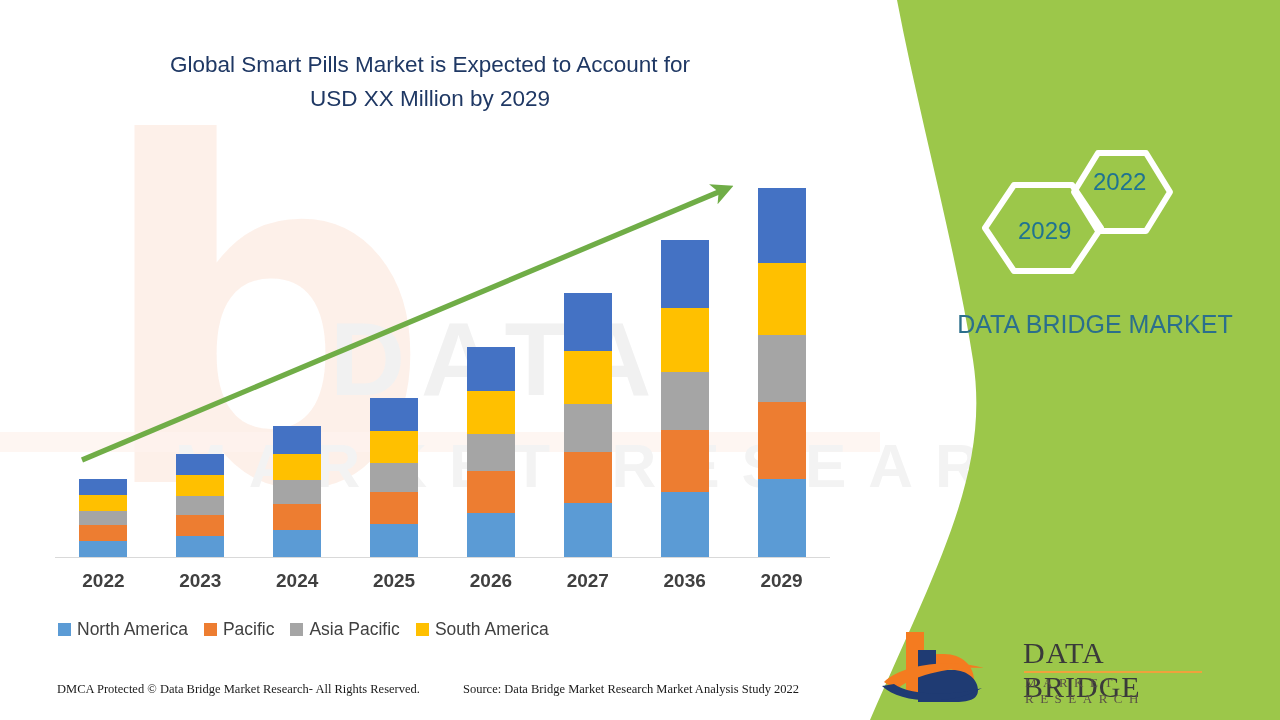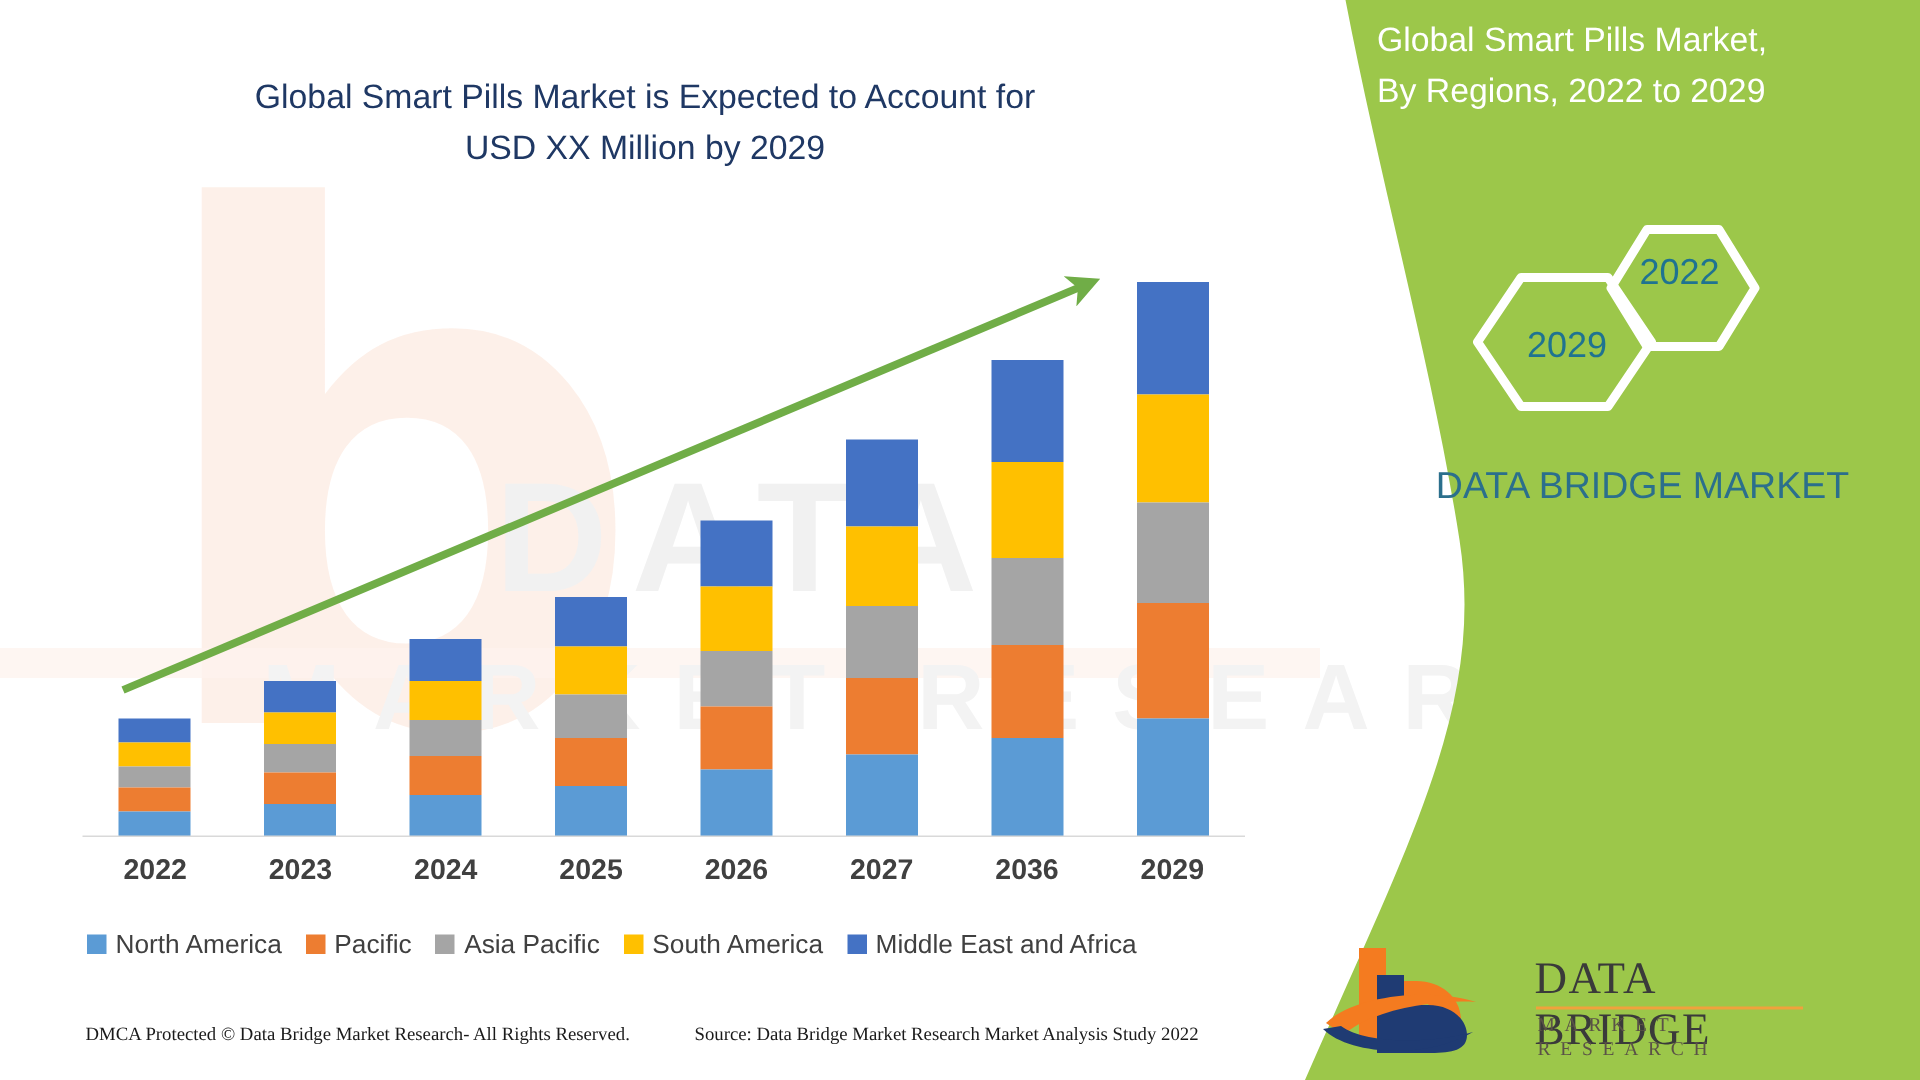--- a/index.html
+++ b/index.html
@@ -236,39 +236,31 @@
           <span class="legend-label">Pacific</span>
         </div>
         <div class="legend-item">
           <span class="legend-swatch" style="background: rgb(165, 165, 165);"></span>
           <span class="legend-label">Asia Pacific</span>
         </div>
         <div class="legend-item">
           <span class="legend-swatch" style="background: rgb(255, 192, 0);"></span>
           <span class="legend-label">South America</span>
         </div>
-        <div class="legend-item">
-          <span class="legend-swatch" style="background: rgb(68, 114, 196);"></span>
-          <span class="legend-label">Middle East and Africa</span>
-        </div>
       </div>
 
     <div id="footer-left">DMCA Protected © Data Bridge Market Research- All Rights Reserved.</div>
     <div id="footer-right">Source: Data Bridge Market Research Market Analysis Study 2022</div>
   </div>
 
   <div id="green-panel">
     <svg id="green-svg" width="490" height="720" viewBox="0 0 490 720">
       <path id="green-shape" d="M 107,0 L 490,0 L 490,720 L 80,720 C 150,560 200,470 183,360 C 166,250 130,120 107,0 Z" fill="#9CC74A"></path>
     </svg>
 
-    <div id="panel-title">
-      <div>Global Smart Pills Market,</div>
-      <div>By Regions, 2022 to 2029</div>
-    </div>
 
     <div id="hexes">
       <svg width="230" height="155" viewBox="0 0 230 155">
 
         <polygon points="15,88 44,45 102,45 131,88 102,131 44,131" fill="none" stroke="#ffffff" stroke-width="6" stroke-linejoin="round"></polygon>
 
         <polygon points="104,52 128,13 176,13 200,52 176,91 128,91" fill="none" stroke="#ffffff" stroke-width="6" stroke-linejoin="round"></polygon>
       </svg>
       <div class="hex-label" id="hex-2022-label">2022</div>
       <div class="hex-label" id="hex-2029-label">2029</div>

